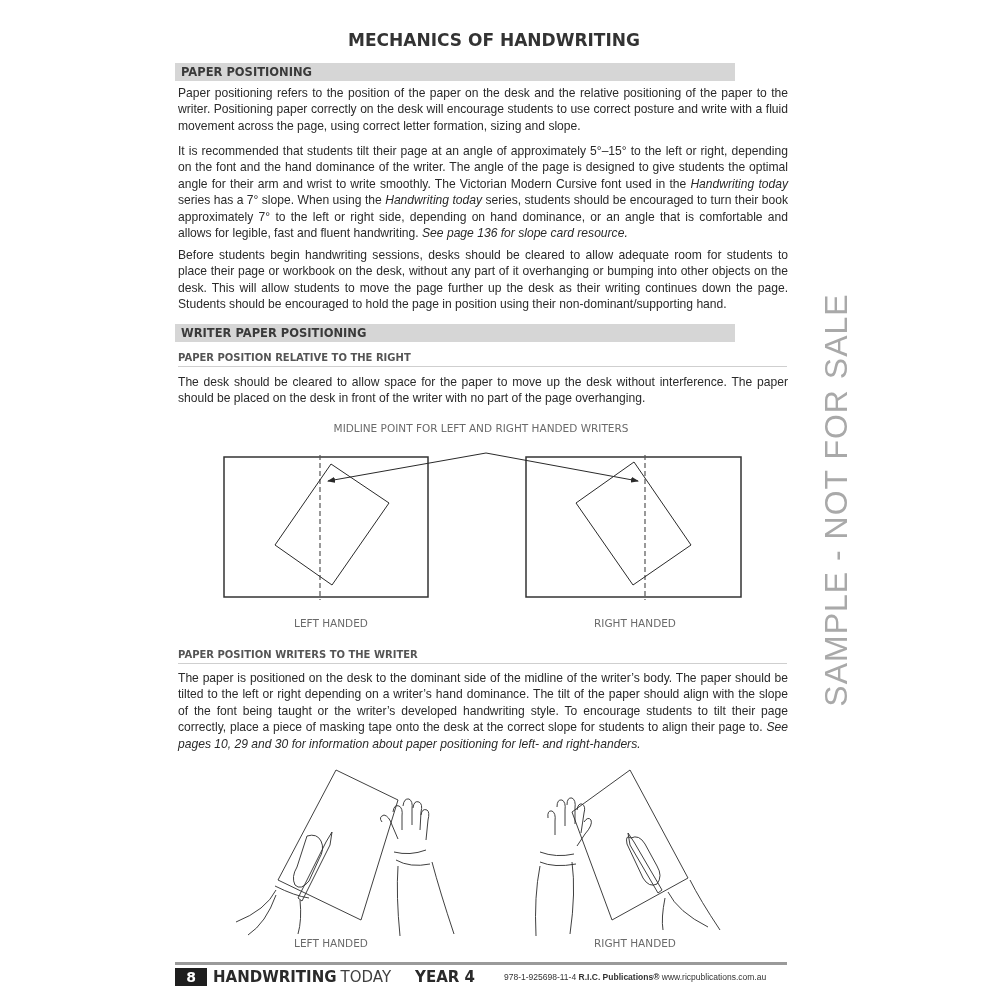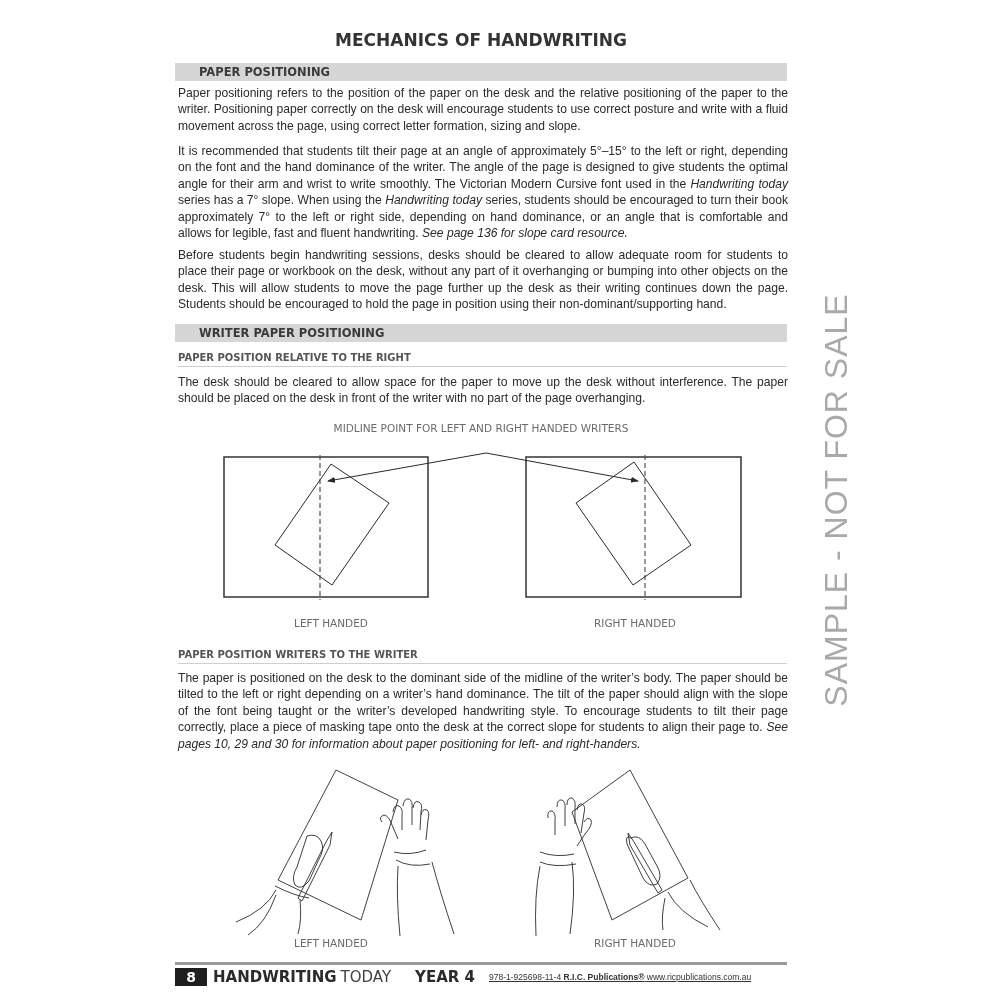--- a/index.html
+++ b/index.html
@@ -8,38 +8,38 @@
       background: #ffffff;
       overflow: hidden;
     }
     body {
       position: relative;
       font-family: "Liberation Sans", sans-serif;
       color: #2a2a2a;
     }
     .page-title {
       position: absolute;
-      left: 175px; width: 612px; top: 30px;
+      left: 188px; width: 612px; top: 30px;
       text-align: center;
       font-family: "DejaVu Sans", sans-serif;
       font-weight: bold;
       font-size: 17px;
       color: #333333;
       letter-spacing: 0px;
     }
     .section-bar {
       position: absolute;
-      left: 175px; width: 612px; height: 18px;
+      left: 175px; width: 560px; height: 18px;
       background: #d6d6d6;
       font-family: "DejaVu Sans", sans-serif;
       font-weight: bold;
       font-size: 11.5px;
       color: #3a3a3a;
       line-height: 18px;
-      padding-left: 24px;
+      padding-left: 6px;
       box-sizing: border-box;
     }
     .sub-heading {
       position: absolute;
       left: 178px; width: 609px;
       font-family: "DejaVu Sans", sans-serif;
       font-weight: bold;
       font-size: 10px;
       color: #555555;
       padding-bottom: 3px;
@@ -111,23 +111,22 @@
     }
     .footer .brand-year {
       font-family: "DejaVu Sans", sans-serif;
       font-weight: bold;
       font-size: 15px;
       color: #2a2a2a;
       margin-left: 24px;
     }
     .footer .meta {
       font-size: 8.5px; color: #333;
-      margin-left: 14px;
+      margin-left: 29px;
       white-space: nowrap;
-      text-decoration: underline;
     }
     .footer .meta b { font-weight: bold; }
   </style>
 </head>
 <body>
 
 <div class="page-title">MECHANICS OF HANDWRITING</div>
 
 <div class="section-bar" style="top:63px;">PAPER POSITIONING</div>
 

